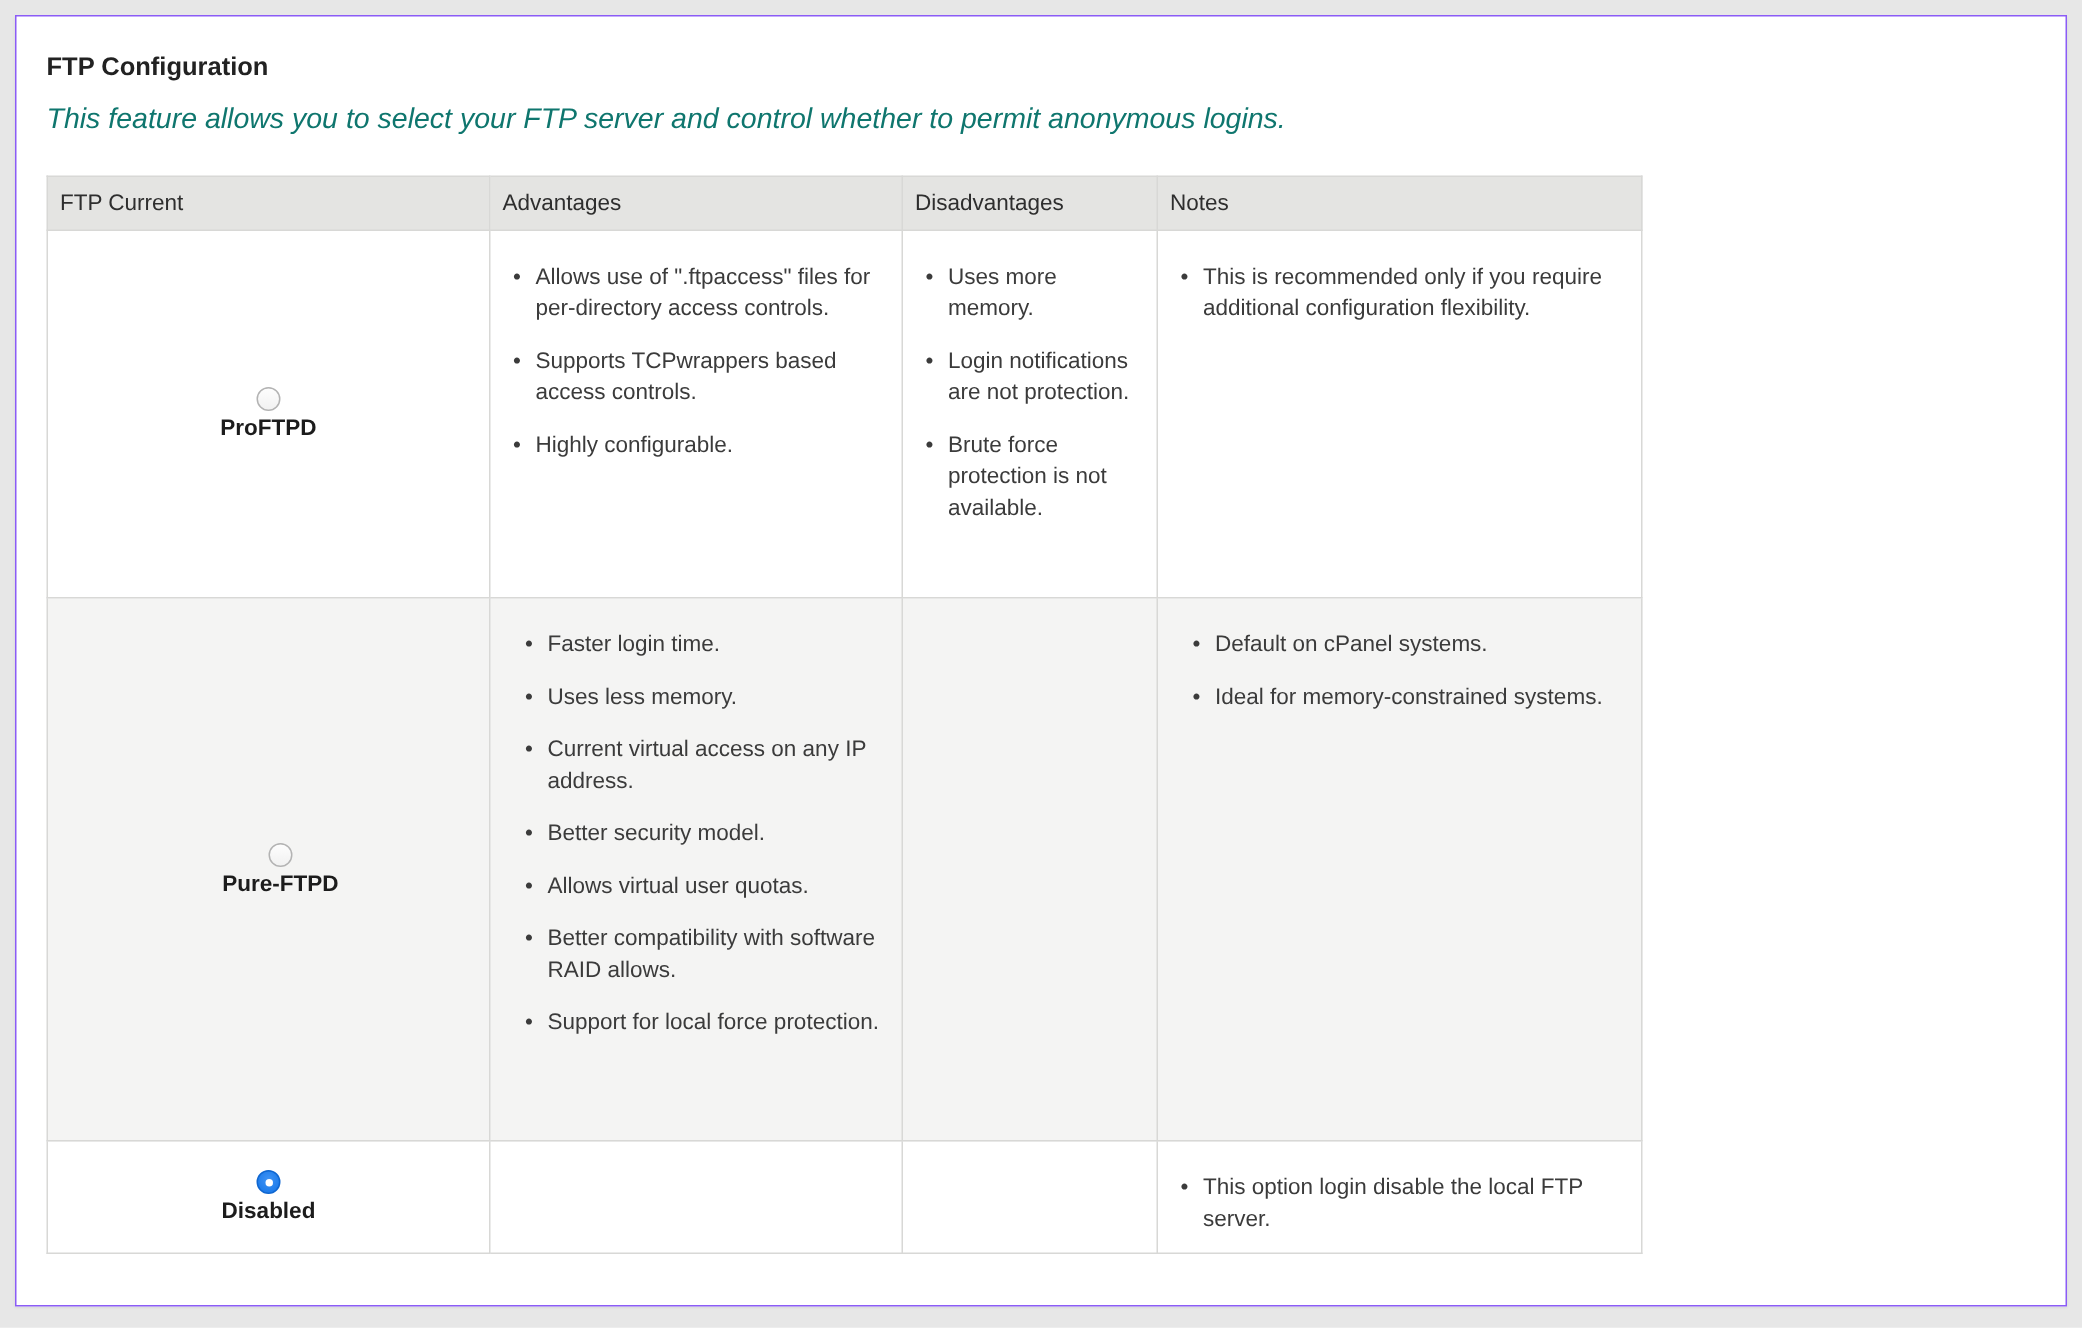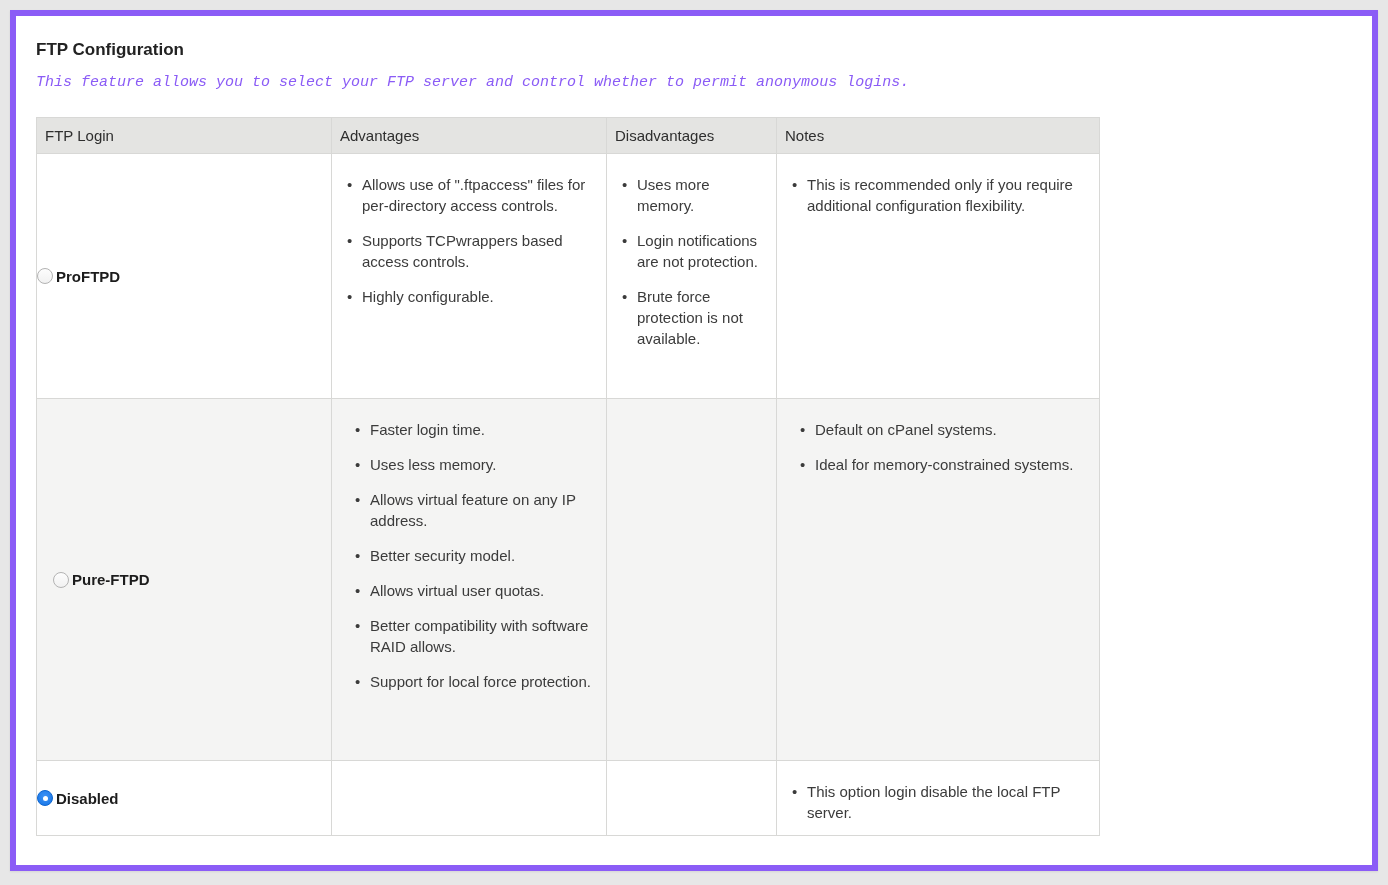--- a/index.html
+++ b/index.html
@@ -8,36 +8,35 @@
     background: #e7e7e7;
     font-family: "Liberation Sans", "DejaVu Sans", sans-serif;
     color: #3b3b3b;
     overflow: hidden;
   }
   .panel {
     position: absolute;
     left: 10px; top: 10px;
     width: 1368px; height: 861px;
     background: #ffffff;
-    border: 6px solid #8b5cf6;
+    border: 1px solid #8b5cf6;
     box-shadow: 0 1px 2px rgba(0,0,0,0.08);
     padding: 14px 20px 0 20px;
   }
   .page-title {
     font-size: 17px;
     font-weight: bold;
     color: #222;
     margin-top: 10px;
   }
   .page-desc {
     font-style: italic;
-    font-size: 15px;
-    color: #8b5cf6;
+    font-size: 19px;
+    color: #0f766e;
     margin-top: 14px;
-    font-family: Liberation Mono, monospace;
   }
   .current-server {
     font-size: 15px;
     color: #222;
     margin-top: 32px;
   }
   table.ftp-table {
     margin-top: 26px;
     border-collapse: collapse;
     width: 1063px;
@@ -64,21 +63,21 @@
   .col-notes  { width: 323px; }
 
   tr.row-alt td { background: #f4f4f3; padding-left: 16px; }
 
   td.server-cell {
     vertical-align: middle;
     text-align: center;
   }
   .server-option {
     display: flex;
-    flex-direction: row;
+    flex-direction: column;
     align-items: center;
     gap: 3px;
     cursor: pointer;
   }
   .radio {
     width: 16px; height: 16px;
     border-radius: 50%;
     border: 1px solid #b3b3b3;
     background: linear-gradient(#fdfdfd, #f1f1f1);
     display: inline-block;
@@ -129,21 +128,21 @@
 
   <table class="ftp-table">
     <colgroup>
       <col class="col-server">
         <col class="col-adv">
         <col class="col-dis">
         <col class="col-notes">
     </colgroup>
     <thead>
       <tr>
-        <th>FTP Login</th>
+        <th>FTP Current</th>
         <th>Advantages</th>
         <th>Disadvantages</th>
         <th>Notes</th>
       </tr>
     </thead>
     <tbody id="table-body">
         <tr>
           <td class="server-cell" style="height: 245px;">
             <div class="server-option">
               <span class="radio"></span>
@@ -174,21 +173,21 @@
           <td class="server-cell" style="height: 362px;">
             <div class="server-option">
               <span class="radio"></span>
               <span class="server-label">Pure-FTPD</span>
             </div>
           </td>
           <td class="list-cell">
             <ul class="cell-list">
               <li>Faster login time.</li>
               <li>Uses less memory.</li>
-              <li>Allows virtual feature on any IP address.</li>
+              <li>Current virtual access on any IP address.</li>
               <li>Better security model.</li>
               <li>Allows virtual user quotas.</li>
               <li>Better compatibility with software RAID allows.</li>
               <li>Support for local force protection.</li>
             </ul>
           </td>
           <td class="list-cell"></td>
           <td class="list-cell">
             <ul class="cell-list">
               <li>Default on cPanel systems.</li>

